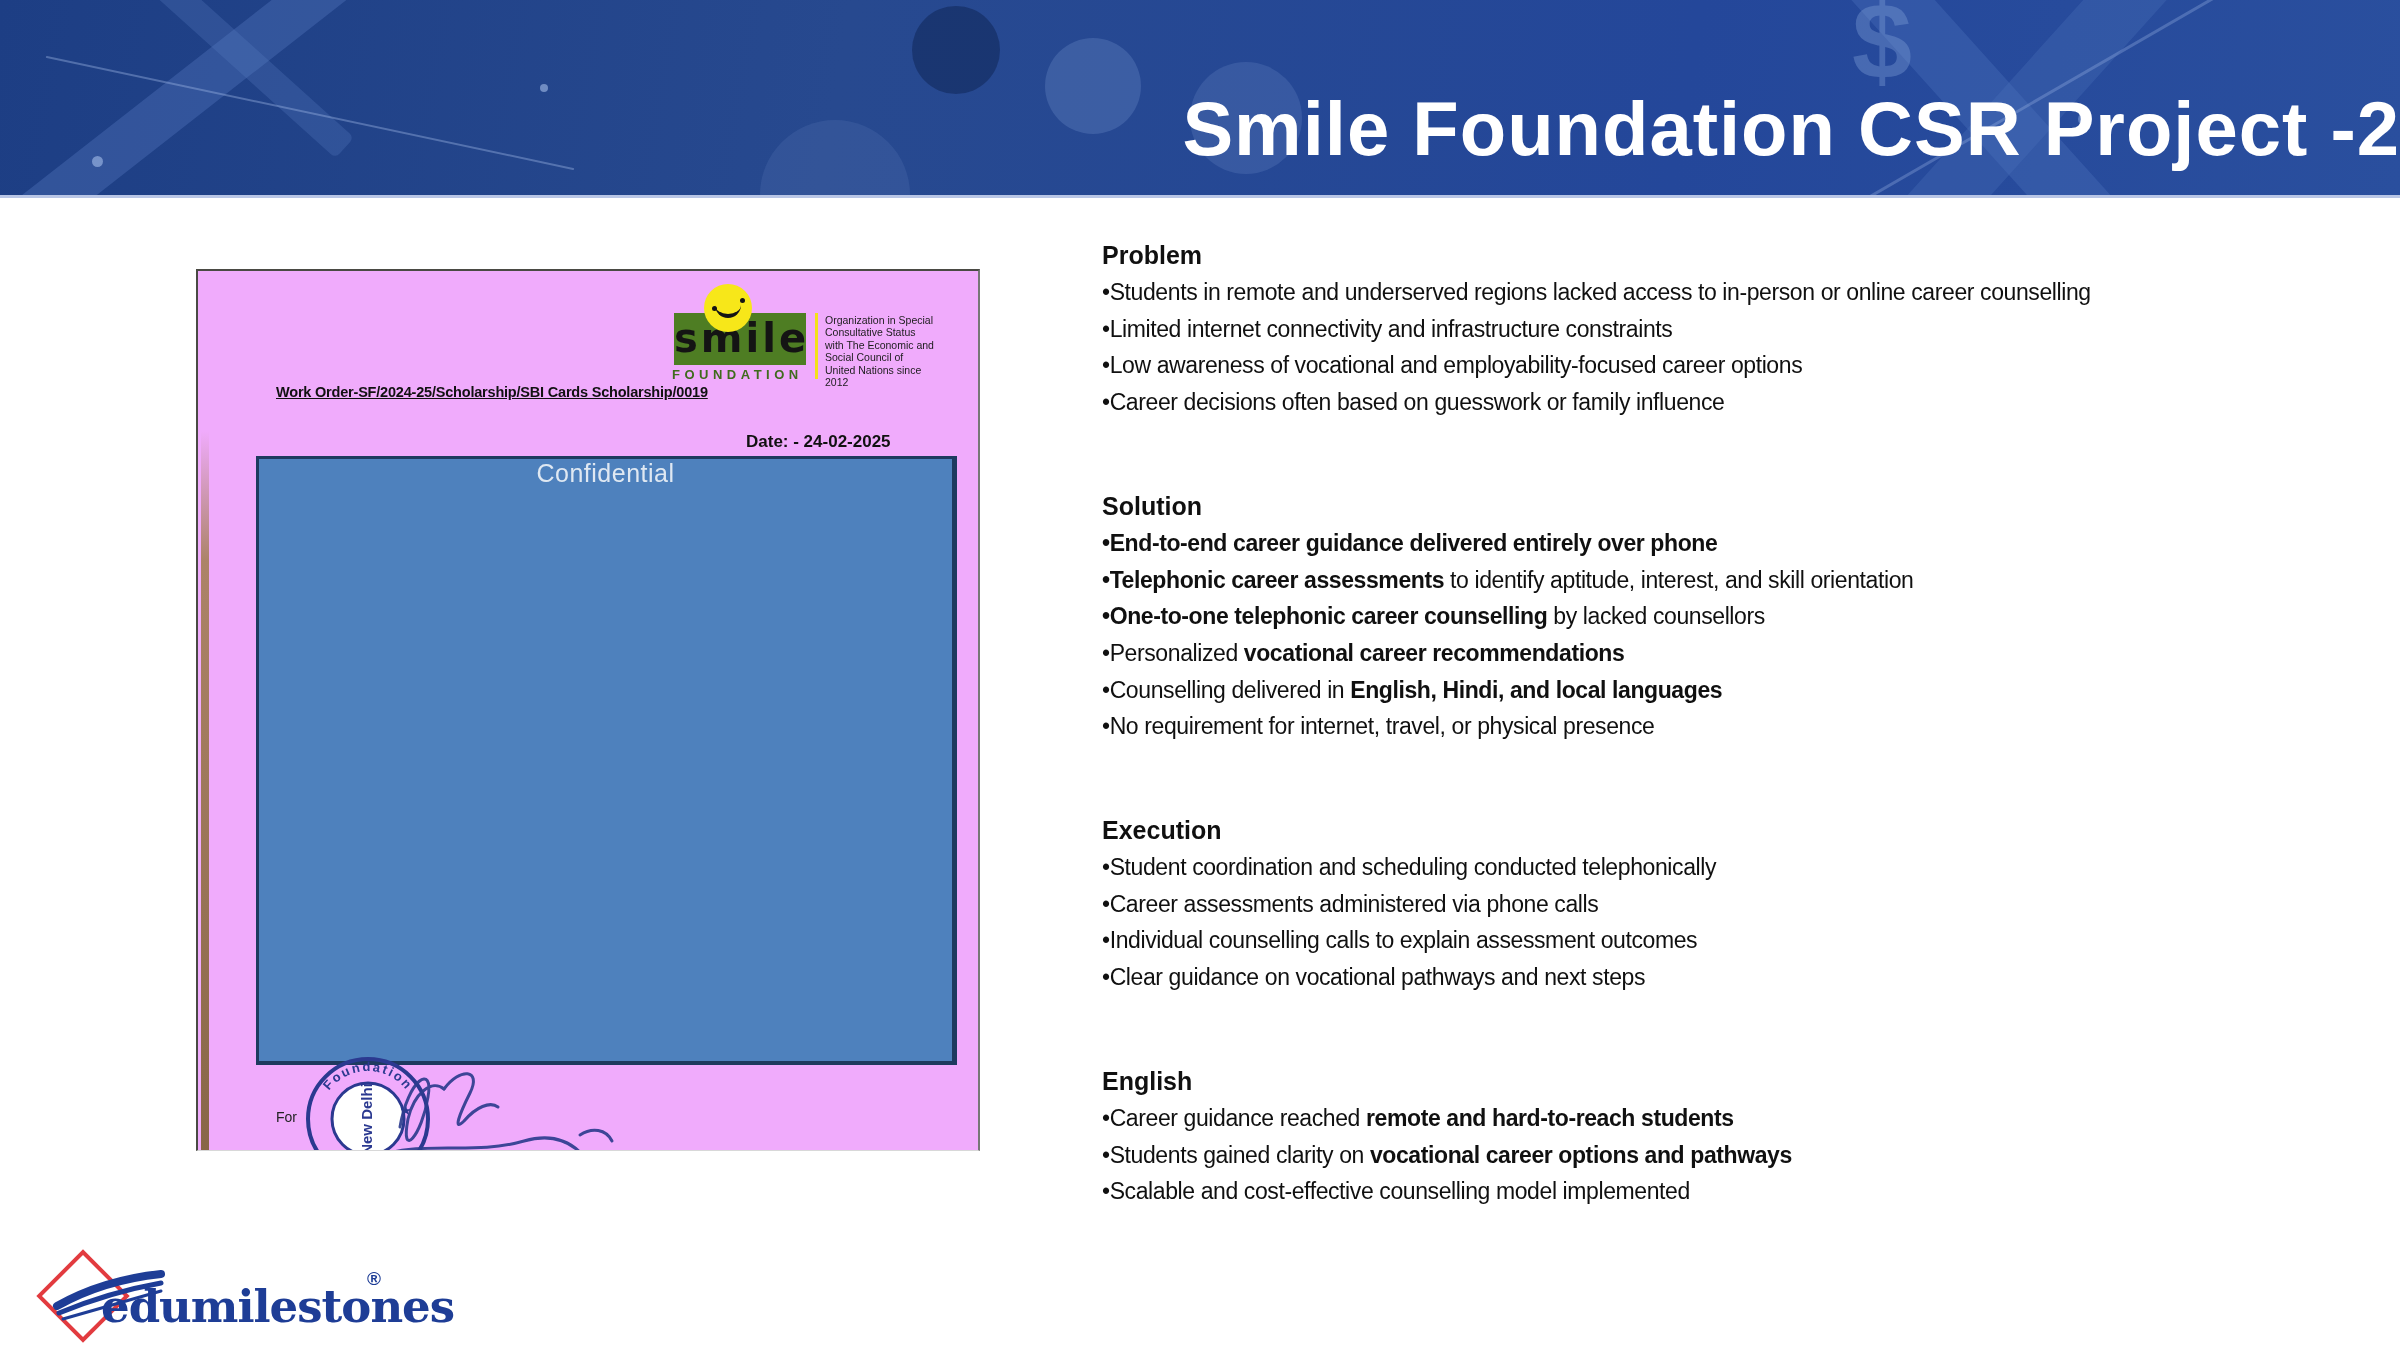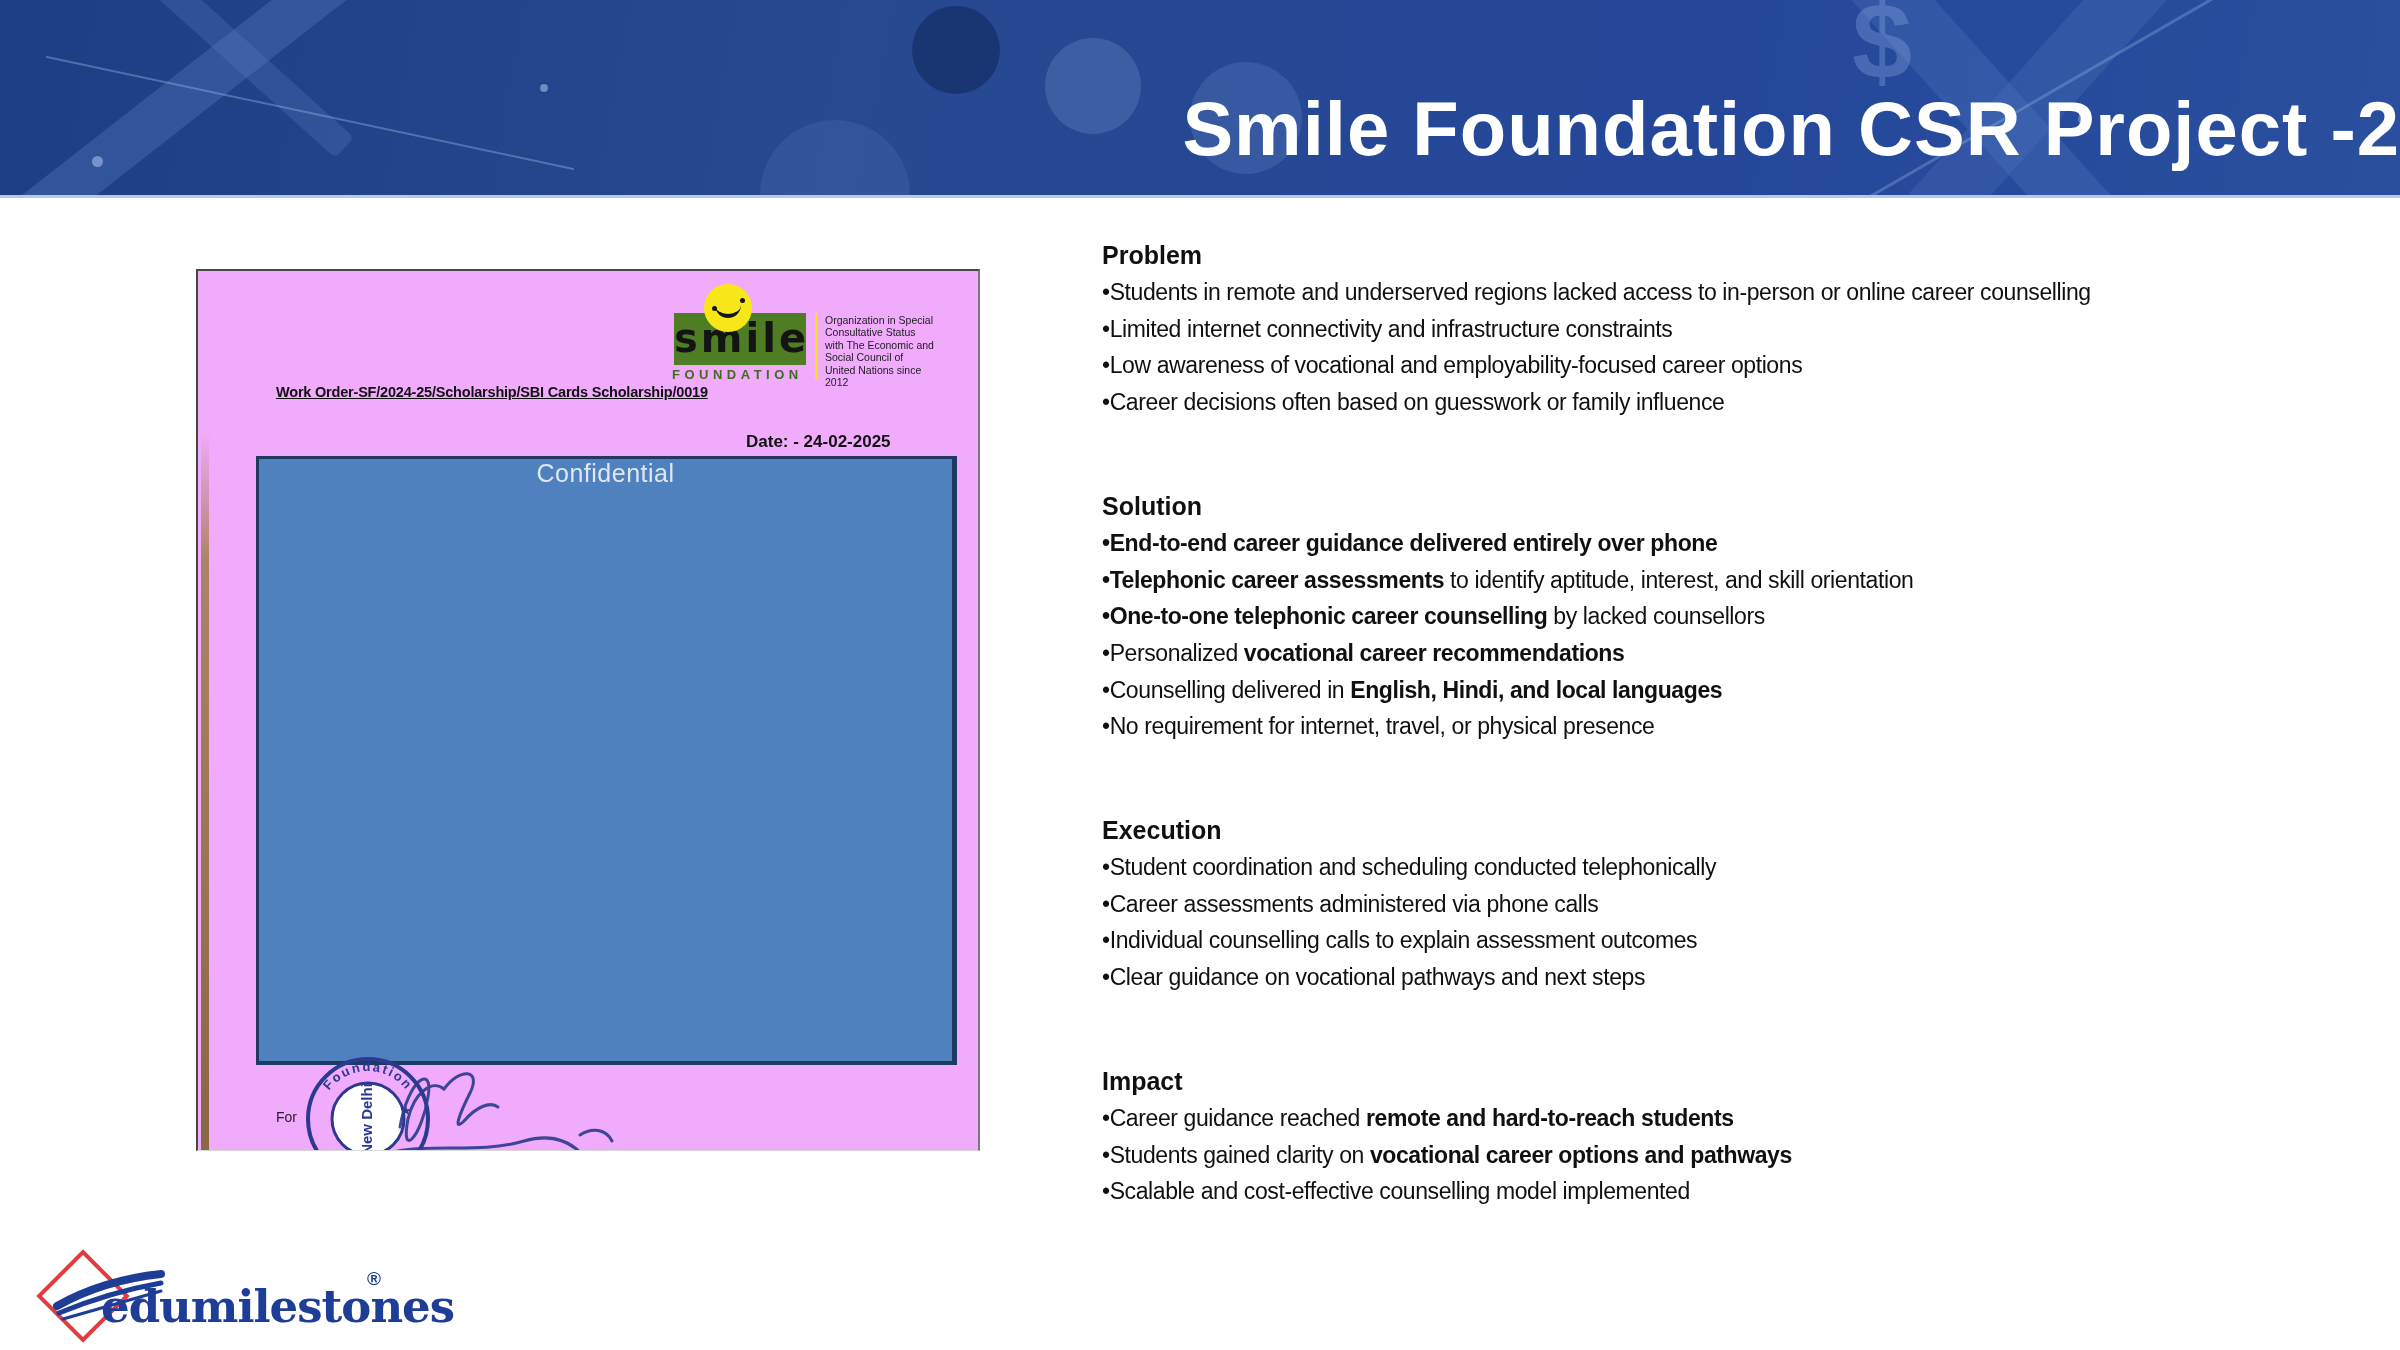--- a/index.html
+++ b/index.html
@@ -180,21 +180,21 @@
     <h2 class="sec-h">Execution</h2>
     <div class="sec-b">
         <div class="line"><span>•Student coordination and scheduling conducted telephonically</span></div>
         <div class="line"><span>•Career assessments administered via phone calls</span></div>
         <div class="line"><span>•Individual counselling calls to explain assessment outcomes</span></div>
         <div class="line"><span>•Clear guidance on vocational pathways and next steps</span></div>
       </div>
   </section>
 
   <section class="sec">
-    <h2 class="sec-h">Impact</h2>
+    <h2 class="sec-h">English</h2>
     <div class="sec-b">
         <div class="line"><span>•Career guidance reached </span><span class="b">remote and hard-to-reach students</span></div>
         <div class="line"><span>•Students gained clarity on </span><span class="b">vocational career options and pathways</span></div>
         <div class="line"><span>•Scalable and cost-effective counselling model implemented</span></div>
       </div>
   </section>
 </main>
 
 <div id="footer-logo">
   <div id="diamond"></div>

